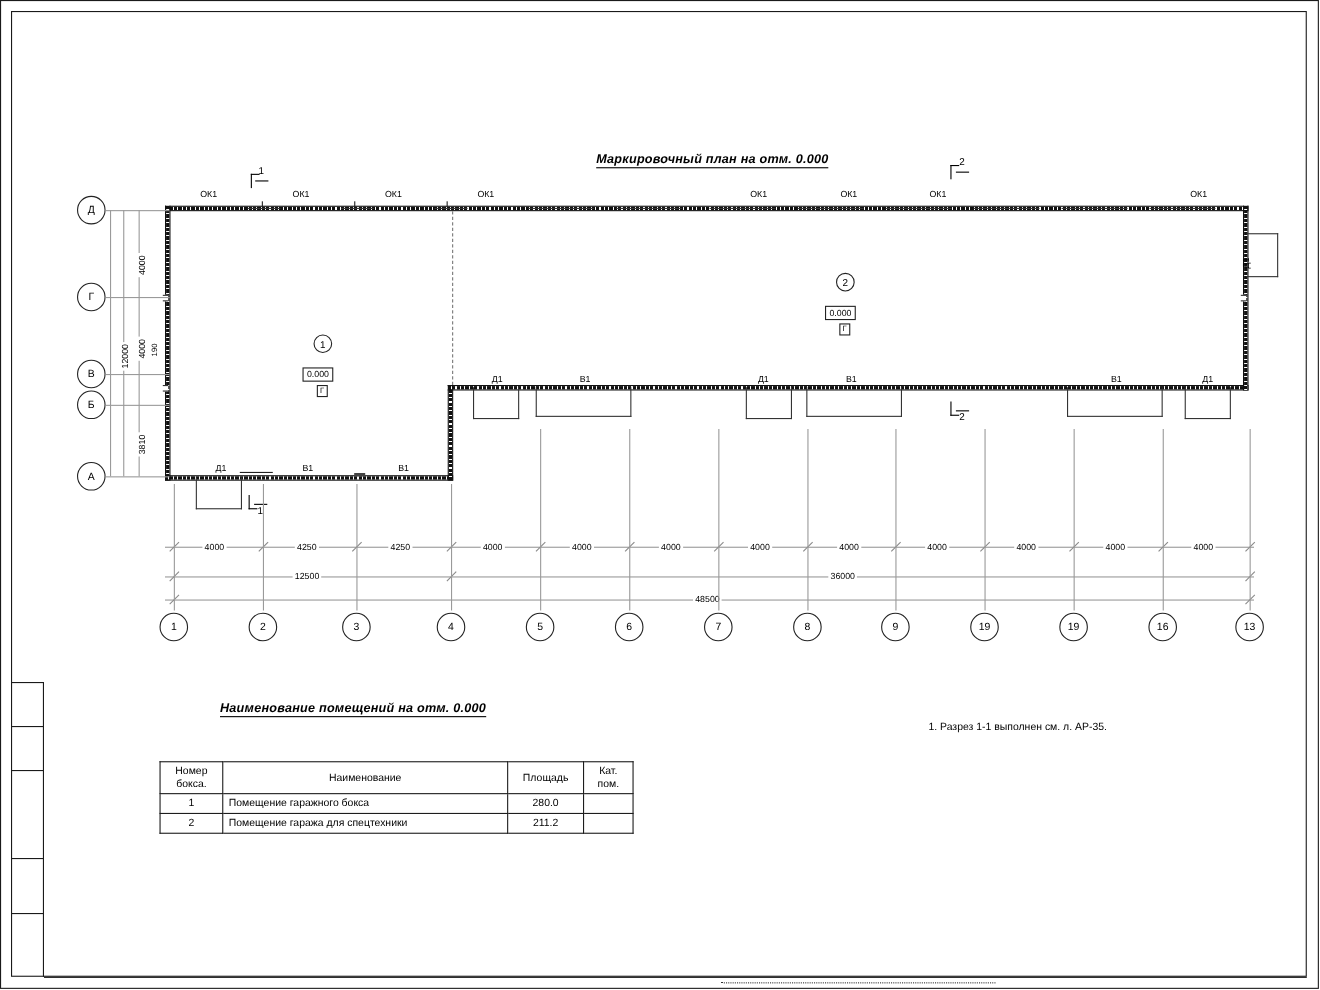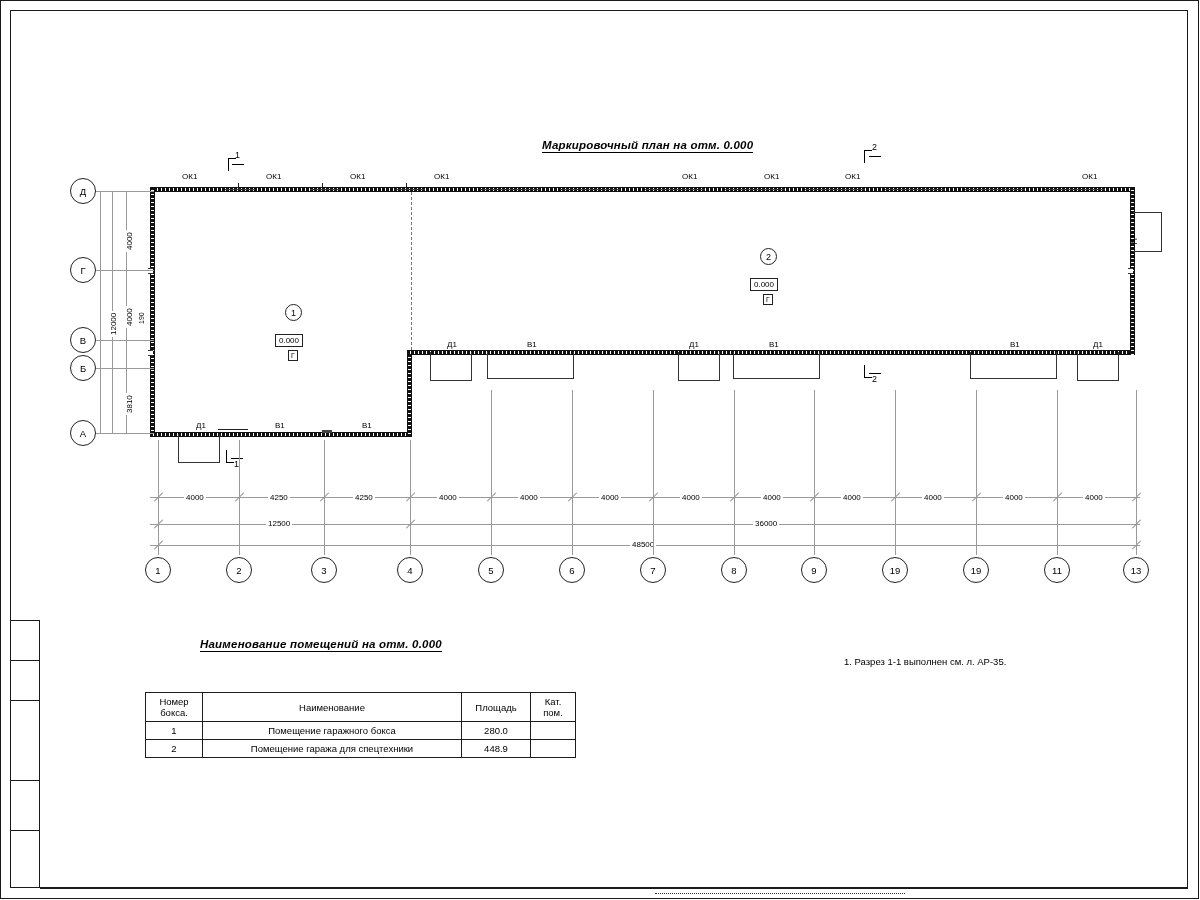--- a/index.html
+++ b/index.html
@@ -190,21 +190,21 @@
     font-size: 9.5px;
   }
   #expl-table td, #expl-table th {
     border: 1px solid #1d1d1d;
     padding: 3px 5px;
     font-weight: normal;
     color: #000;
   }
   #expl-table th { text-align: center; line-height: 11px; font-size: 9.5px;}
   .c-num { width: 46px; text-align: center; }
-  .c-name { width: 248px; text-align: center; }
+  .c-name { width: 248px; text-align: left; }
   .c-area { width: 58px; text-align: center; }
   .c-cat { width: 34px; text-align: center; }
   .right-align { text-align: right; }
 
   .note {
     position: absolute;
     font-size: 9.5px;
     white-space: nowrap;
   }
   .bottom-dots {
@@ -411,21 +411,21 @@
   <div class="bubble" style="left:226px;top:557px;">2</div>
   <div class="bubble" style="left:311px;top:557px;">3</div>
   <div class="bubble" style="left:397px;top:557px;">4</div>
   <div class="bubble" style="left:478px;top:557px;">5</div>
   <div class="bubble" style="left:559px;top:557px;">6</div>
   <div class="bubble" style="left:640px;top:557px;">7</div>
   <div class="bubble" style="left:721px;top:557px;">8</div>
   <div class="bubble" style="left:801px;top:557px;">9</div>
   <div class="bubble" style="left:882px;top:557px;">19</div>
   <div class="bubble" style="left:963px;top:557px;">19</div>
-  <div class="bubble" style="left:1044px;top:557px;">11</div>
+  <div class="bubble" style="left:1044px;top:557px;">16</div>
   <div class="bubble" style="left:1123px;top:557px;">13</div>
 
   <div class="title-italic title-underline" style="left:200px;top:638px;">Наименование помещений на отм. 0.000</div>
 
   <div class="note" style="left:844px;top:656px;">1. Разрез 1-1 выполнен см. л. АР-35.</div>
 
   <table id="expl-table" style="left:145px;top:692px;">
     <thead>
       <tr>
         <th class="c-num">
@@ -443,19 +443,19 @@
     <tbody>
       <tr>
         <td class="c-num">1</td>
         <td class="c-name">Помещение гаражного бокса</td>
         <td class="c-area">280.0</td>
         <td class="c-cat"></td>
       </tr>
       <tr>
         <td class="c-num">2</td>
         <td class="c-name">Помещение гаража для спецтехники</td>
-        <td class="c-area">448.9</td>
+        <td class="c-area">211.2</td>
         <td class="c-cat"></td>
       </tr>
     </tbody>
   </table>
 
 </div>
 
 </body></html>

